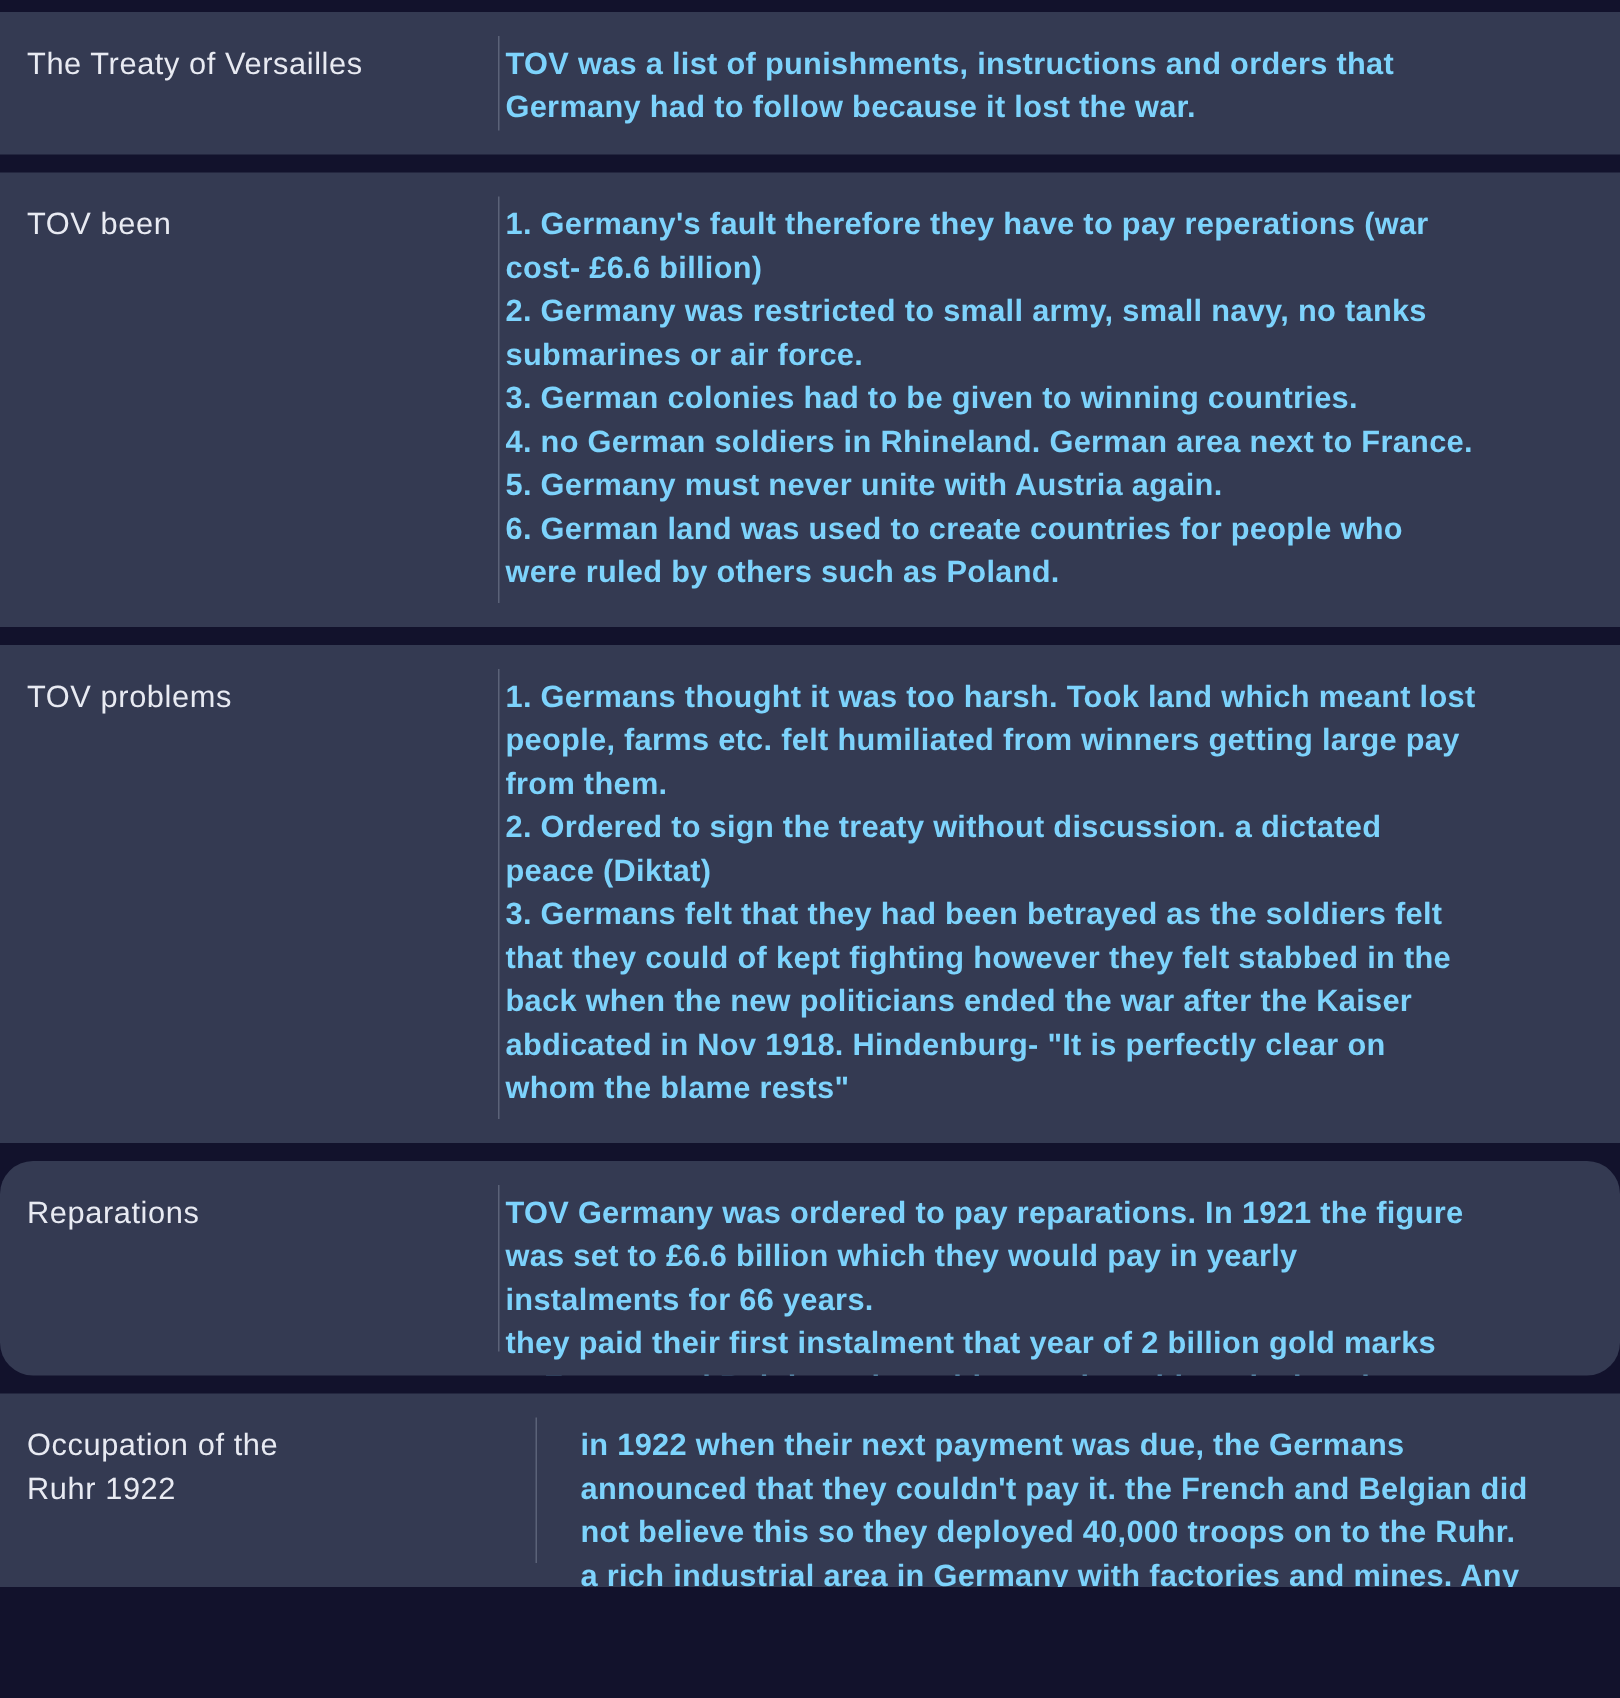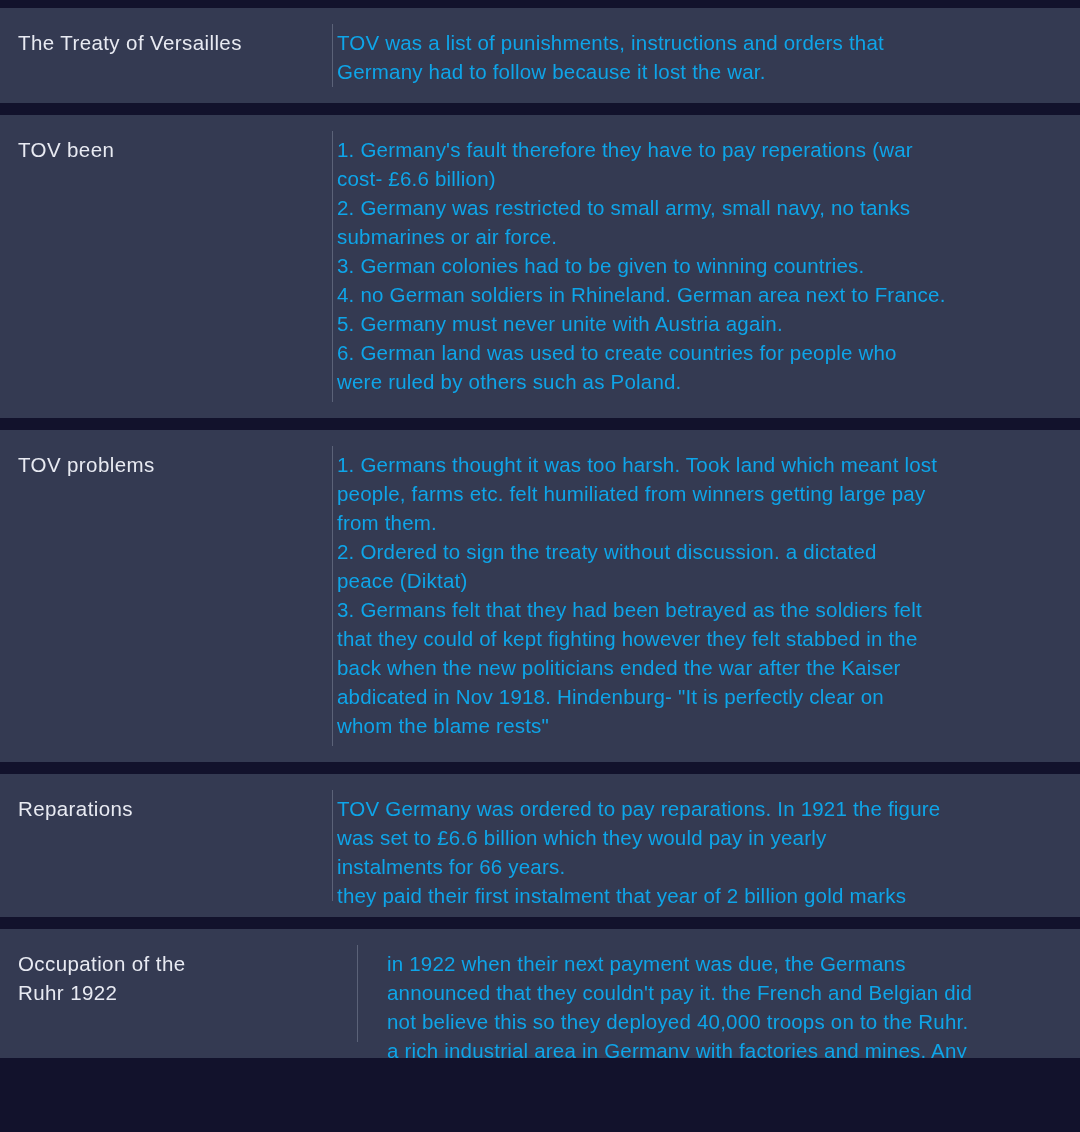--- a/index.html
+++ b/index.html
@@ -53,33 +53,33 @@
     width:1px;
     background:#5b6278;
     height:100%;
   }
   .content-cell {
     flex:1;
     padding:20px 24px 0 0;
     min-width:0;
   }
   .content-text {
-    color:#0ea5e9;
+    color:#7dd3fc;
     font-size:20.5px;
     line-height:29px;
-    font-weight:400;
+    font-weight:700;
     letter-spacing:0.2px;
     white-space:pre-line;
   }
 
   
   .row-1 { height:95px; }
   .row-2 { height:303px; }
   .row-3 { height:332px; }
-  .row-4 { height:143px; }   
+  .row-4 { height:143px;border-radius:22px; }   
   .row-5 { height:129px;gap:25px; }   
 </style>
 </head>
 <body>
 
 <div id="sheet">
 
   <div class="gap top"></div>
 
   <div class="row row-1">

